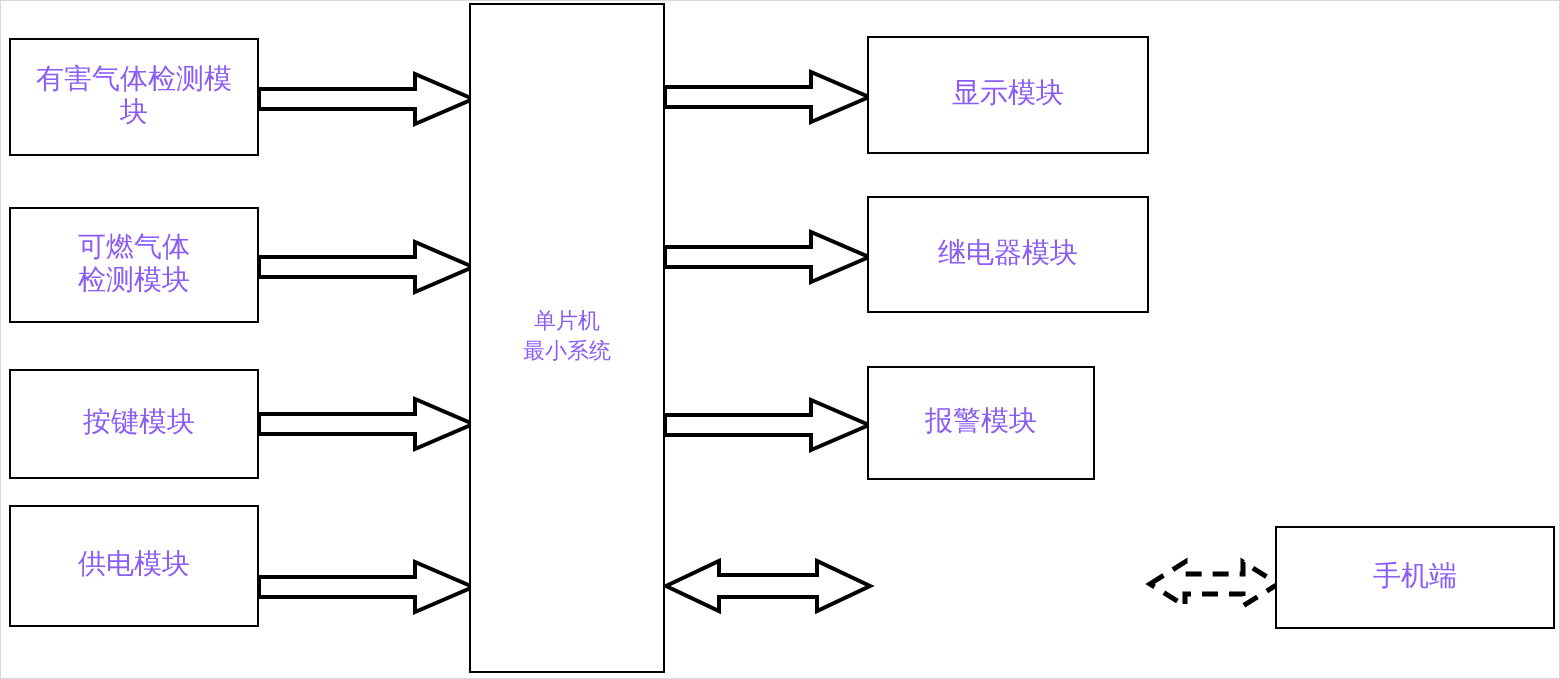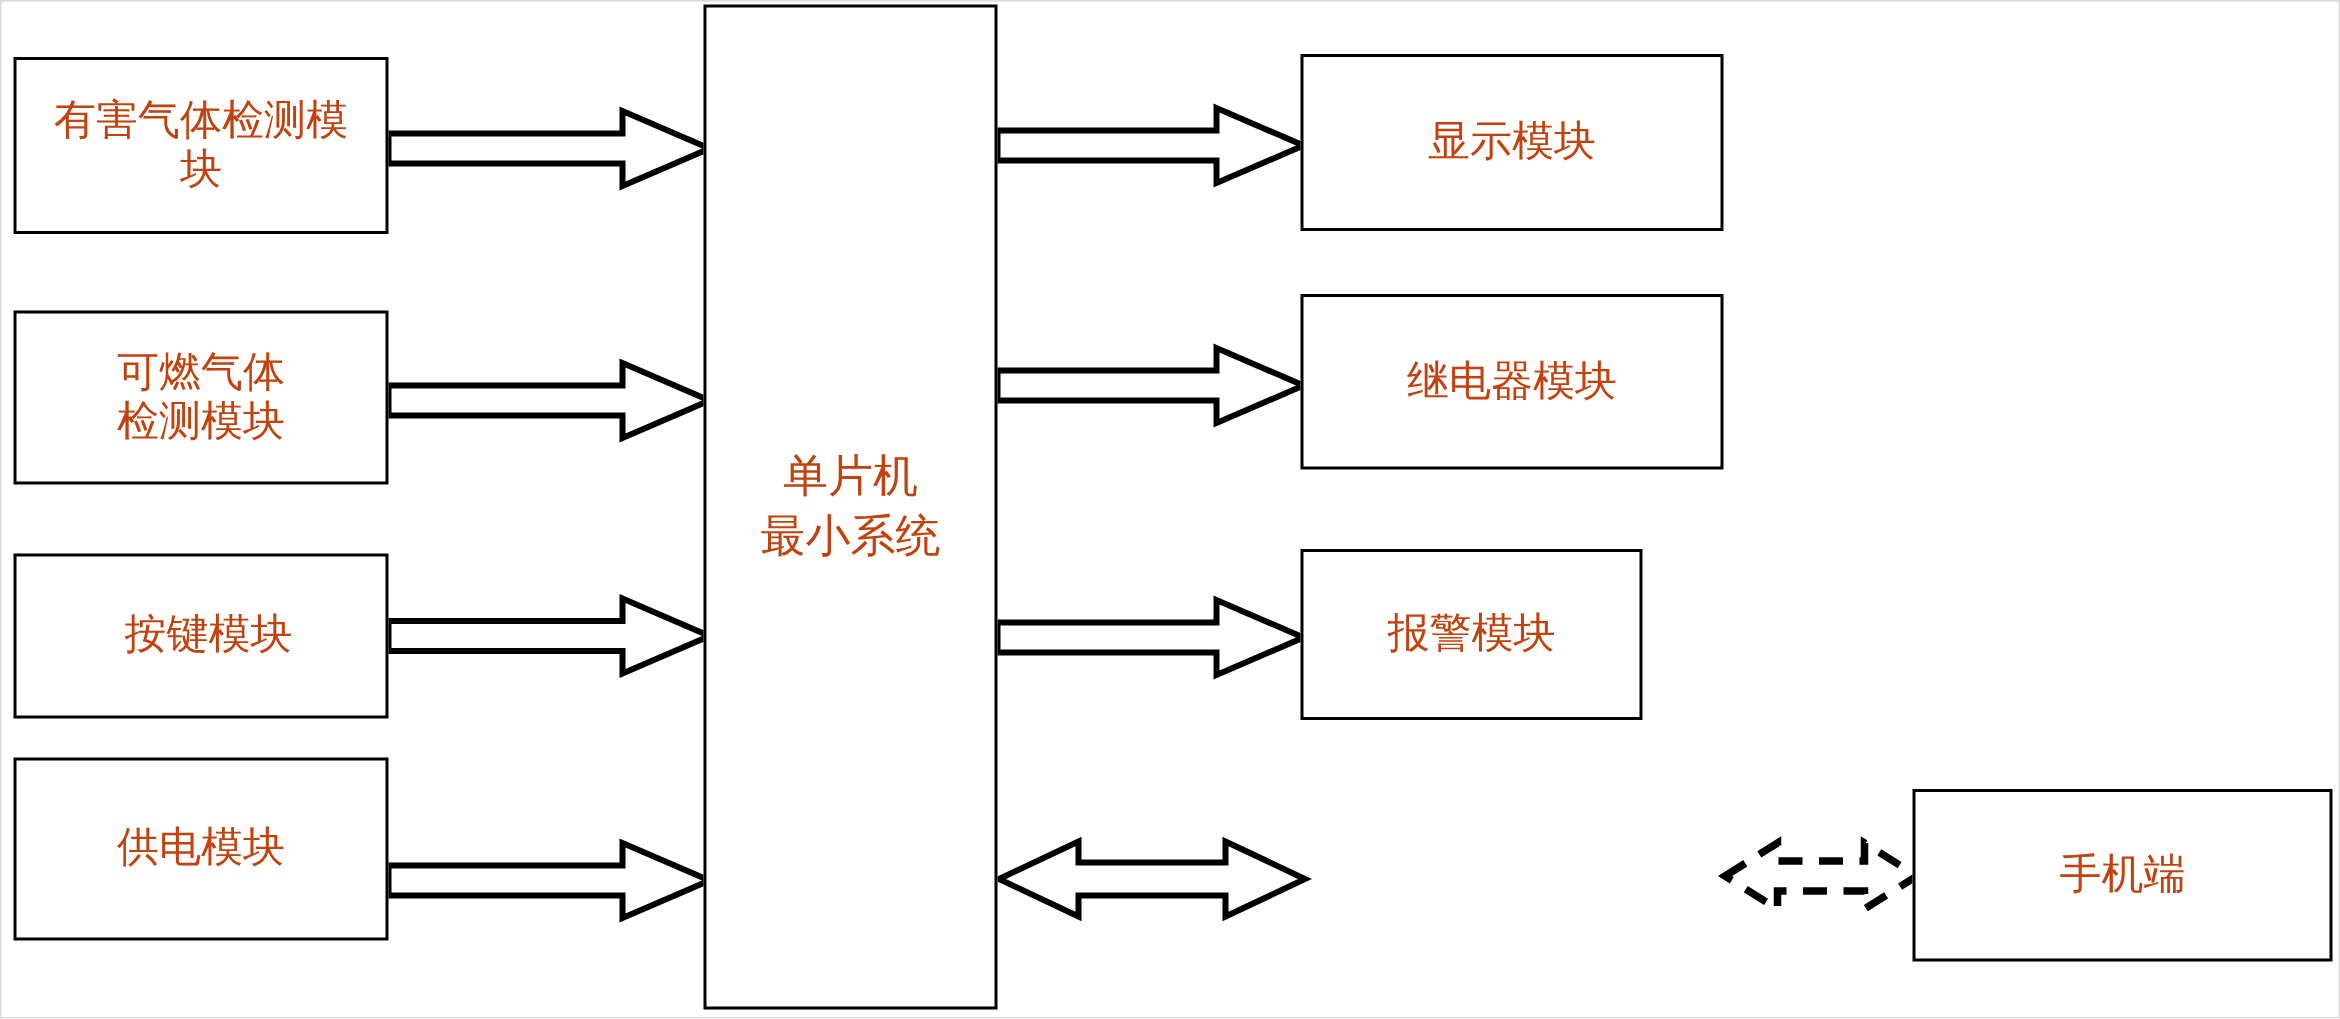--- a/index.html
+++ b/index.html
@@ -26,40 +26,41 @@
     background: #ffffff;
     display: flex;
     align-items: center;
     justify-content: center;
     text-align: center;
     z-index: 3;
   }
   .node .label {
     font-size: 28px;
     line-height: 1.18;
-    color: #c2410c;
+    color: #8b5cf6;
     white-space: pre-line;
     padding: 0 8px;
+    font-family: Liberation Mono, monospace;
   }
   
   #node-harmful-gas  { left: 8px;  top: 37px;  width: 250px; height: 118px; }
   #node-combustible  { left: 8px;  top: 206px; width: 250px; height: 116px; }
   #node-keys         { left: 8px;  top: 368px; width: 250px; height: 110px; padding-left: 10px; }
   #node-power        { left: 8px;  top: 504px; width: 250px; height: 122px; }
   
   #node-mcu {
     left: 468px; top: 2px; width: 196px; height: 670px;
   }
-  #node-mcu .label { font-size: 30px; line-height: 1.35; }
+  #node-mcu .label { font-size: 22px; line-height: 1.35; }
   
   #node-display   { left: 866px; top: 35px;  width: 282px; height: 118px; }
   #node-relay     { left: 866px; top: 195px; width: 282px; height: 117px; }
   #node-alarm     { left: 866px; top: 365px; width: 228px; height: 114px; align-items: center; }
   #node-bluetooth { left: 866px; top: 521px; width: 282px; height: 119px; }
-  #node-phone     { left: 1274px; top: 525px; width: 280px; height: 115px; }
+  #node-phone     { left: 1274px; top: 525px; width: 280px; height: 103px; }
 
   
   .arrow {
     position: absolute;
     z-index: 2;
   }
   .arrow svg { display: block; overflow: visible; }
   .arrow .shape {
     fill: #ffffff;
     stroke: #000000;

